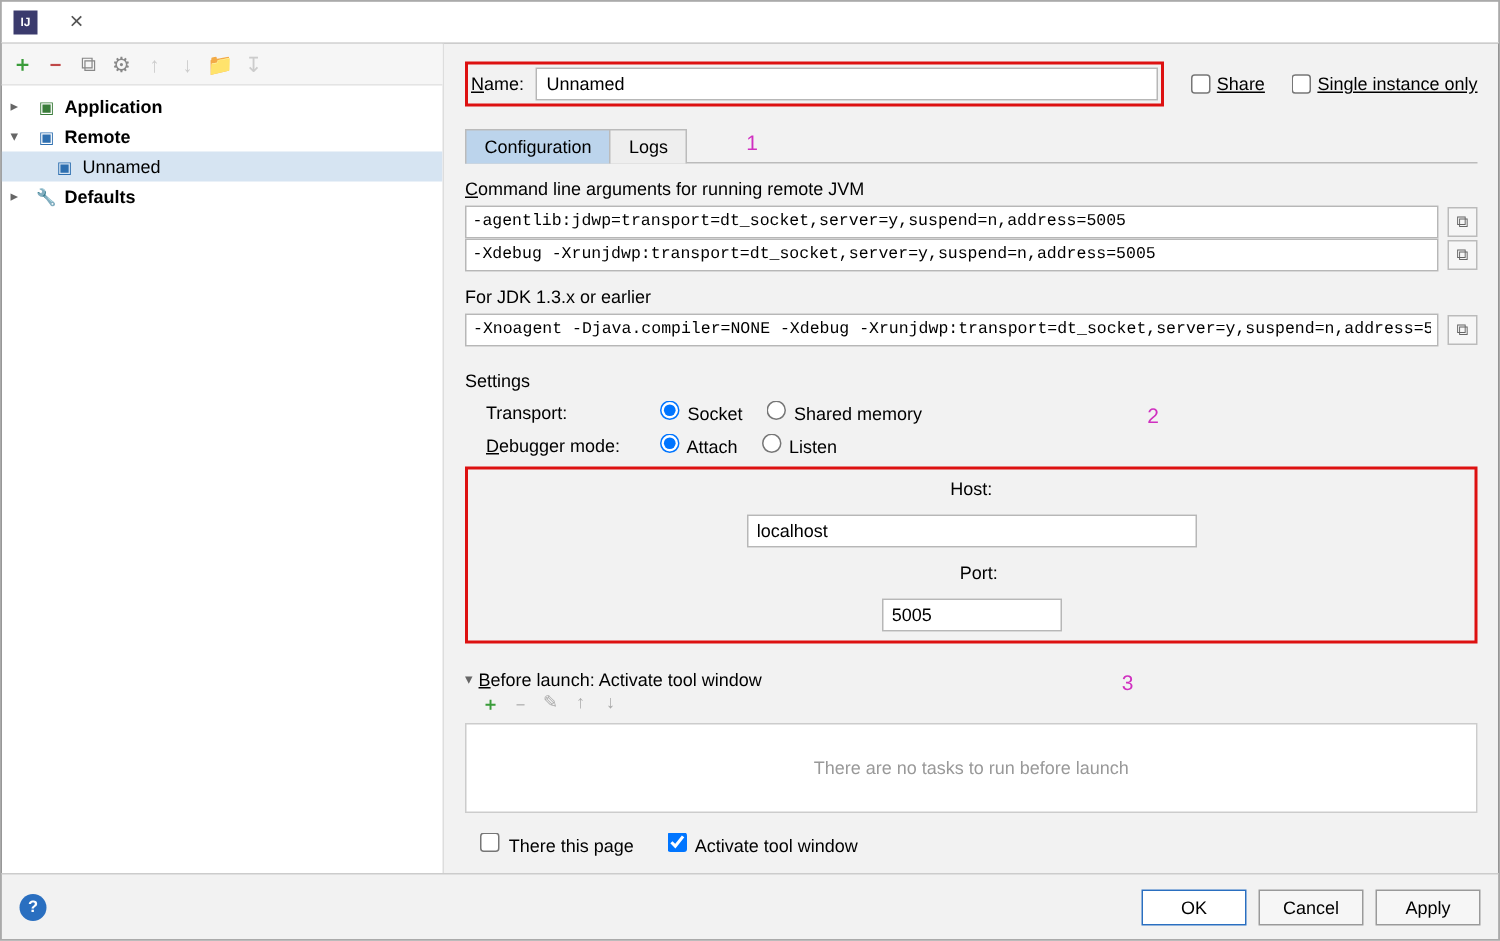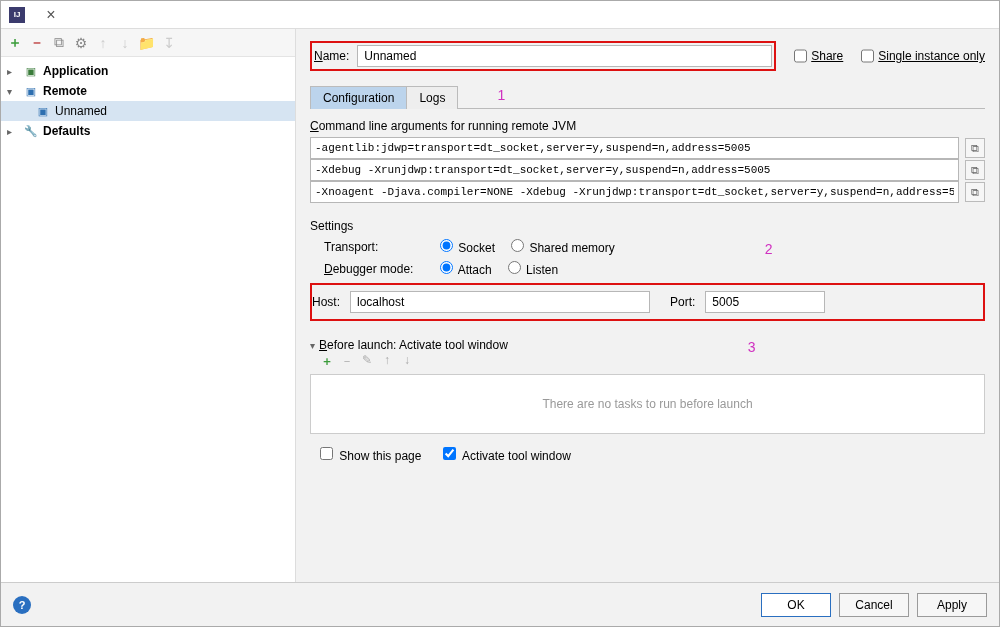--- a/index.html
+++ b/index.html
@@ -35,21 +35,21 @@
   .tab.active { background:#bcd4ec; }
   .anno { color:#d030c0; font-size:14px; margin-left:40px; position:relative; top:2px; }
   .section-label { margin:10px 0 4px 0; display:block; }
   .cmdline-row { display:flex; gap:6px; align-items:center; }
   .cmdline-row input { flex:1; height:22px; border:1px solid #b7b7b7; background:#fff; padding:0 4px; font-family: "Consolas","Courier New",monospace; font-size:11px; }
   .copybtn { width:20px; height:20px; border:1px solid #bbb; background:#f6f6f6; display:flex; align-items:center; justify-content:center; color:#666; font-size:11px; }
   .settings-block { margin-top:6px; }
   .radio-row { display:flex; align-items:center; gap:10px; margin:6px 0 6px 14px; }
   .radio-row .lbl { width:100px; }
   .radio-row input { margin:0 2px 0 6px; }
-  .hostport { display:flex; align-items:center; gap:10px; padding:6px 0; }
+  .hostport { display:flex; align-items:center; gap:10px; padding:6px 10px;flex-direction:column; }
   .hostport input { height:22px; border:1px solid #b7b7b7; background:#fff; padding:0 6px; }
   .redbox2 { border:2px solid #d11; }
   .classpath-row { display:flex; align-items:center; gap:8px; padding:4px 6px; margin-top:6px; }
   .classpath-row select, .fake-select { flex:1; height:22px; border:1px solid #b7b7b7; background:#fff; padding:0 4px; display:flex; align-items:center; justify-content:space-between; }
   .before-launch { margin-top:16px; }
   .before-launch .bl-toolbar { display:flex; gap:6px; padding-left:10px; }
   .before-launch .bl-toolbar span { color:#aaa; width:14px; text-align:center; }
   .before-launch .bl-toolbar .plus { color:#3a9c3a; font-weight:bold; }
   .bl-box { height:60px; border:1px solid #ccc; background:#fff; display:flex; align-items:center; justify-content:center; color:#999; margin-top:4px; }
   .bottom-checks { margin-top:10px; display:flex; gap:18px; align-items:center; padding-left:6px; }
@@ -132,20 +132,21 @@
       <div class="cmdline-row">
         <input type="text" readonly="" value="-agentlib:jdwp=transport=dt_socket,server=y,suspend=n,address=5005" style="">
         <div class="copybtn">⧉</div>
       </div>
 
       <div class="cmdline-row">
         <input type="text" readonly="" value="-Xdebug -Xrunjdwp:transport=dt_socket,server=y,suspend=n,address=5005" style="">
         <div class="copybtn">⧉</div>
       </div>
 
+      <label class="section-label">For JDK 1.3.x or earlier</label>
       <div class="cmdline-row">
         <input type="text" readonly="" value="-Xnoagent -Djava.compiler=NONE -Xdebug -Xrunjdwp:transport=dt_socket,server=y,suspend=n,address=5005" style="">
         <div class="copybtn">⧉</div>
       </div>
 
       <div class="settings-block">
         <label class="section-label">Settings</label>
         <div class="radio-row">
           <span class="lbl">Transport:</span>
           <label><input type="radio" name="transport" checked="" style=""> <span>Socket</span></label>
@@ -176,21 +177,21 @@
           <span class="plus">＋</span>
           <span>－</span>
           <span>✎</span>
           <span>↑</span>
           <span>↓</span>
         </div>
         <div class="bl-box">
           <span>There are no tasks to run before launch</span>
         </div>
         <div class="bottom-checks">
-          <label><input type="checkbox" style=""> <span>Show this page</span></label>
+          <label><input type="checkbox" style=""> <span>There this page</span></label>
           <label><input type="checkbox" checked="" style=""> <span>Activate tool window</span></label>
         </div>
       </div>
     </div>
   </div>
 
   <div class="footer">
     <div class="help">?</div>
     <div class="spacer"></div>
     <button class="primary">OK</button>

